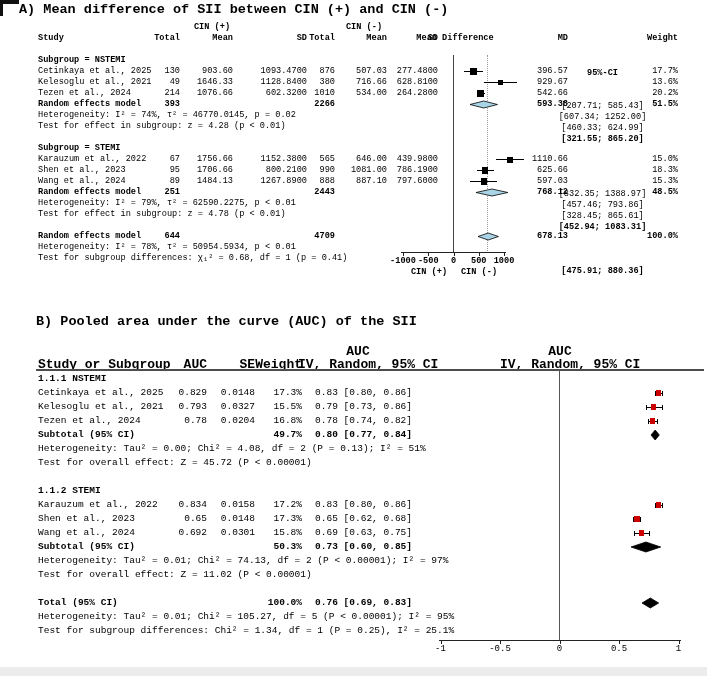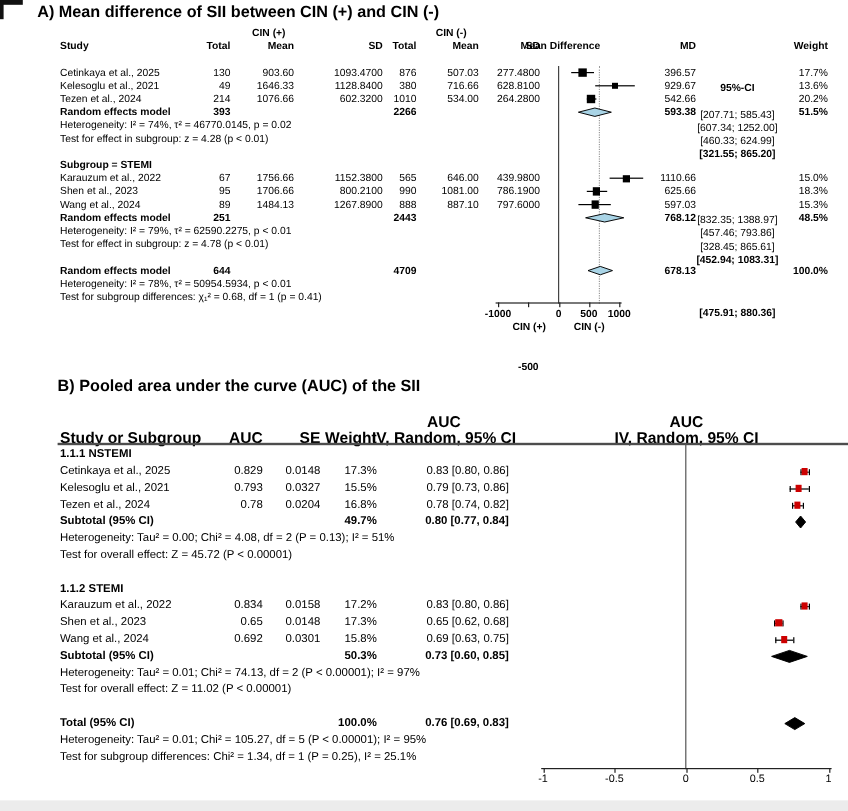--- a/index.html
+++ b/index.html
@@ -1,19 +1,19 @@
 <!DOCTYPE html>
 <html><head>
 <meta charset="utf-8">
 <style>
   html,body{margin:0;padding:0;background:#fff;}
   #page{position:relative;width:707px;height:676px;background:#ffffff;overflow:hidden;
         font-family:"Liberation Sans",sans-serif;color:#000;}
   .ptitle{position:absolute;left:19px;font-weight:bold;font-size:13.5px;white-space:nowrap;}
-  .panel{position:absolute;left:12px;width:565px;}
+  .panel{position:absolute;left:0;width:565px;font-family:Liberation Mono, monospace;}
   #panelA{top:0;height:308px;}
   #panelB{top:308px;height:368px;}
   .heads{position:absolute;left:0;width:707px;}
   .heads span{position:absolute;white-space:nowrap;font-weight:bold;}
   #a-heads{top:22px;height:24px;font-size:8.6px;}
   #b-heads{top:36px;height:26px;font-size:13px;}
   .t0{top:0;} .t1{top:11px;} .bt1{top:13px;}
   
   .a-study{left:38px;width:120px;text-align:left;}
   .a-t1{left:146px;width:34px;text-align:right;}
@@ -95,20 +95,23 @@
       <span class="a-md t1">MD</span>
       <span class="a-ci t1">95%-CI</span>
       <span class="a-w t1">Weight</span>
     </div>
 
     <div class="vline" id="a-zero"></div>
     <div class="vline" id="a-dash"></div>
 
     <div class="rowsbox" id="a-rows">
         <div class="frow ra">
+          <span class="a-study b">Subgroup = NSTEMI</span>
+        </div>
+        <div class="frow ra">
           <span class="a-study">Cetinkaya et al., 2025</span>
           <span class="a-t1">130</span>
           <span class="a-m1">903.60</span>
           <span class="a-s1">1093.4700</span>
           <span class="a-t2">876</span>
           <span class="a-m2">507.03</span>
           <span class="a-s2">277.4800</span>
           <span class="a-md">396.57</span>
           <span class="a-ci">[207.71;  585.43]</span>
           <span class="a-w">17.7%</span>
@@ -243,21 +246,21 @@
         </div>
       </div>
 
     <div class="axisbox" id="a-axis">
       <span class="axsub" id="a-axis-left">CIN (+)</span>
       <span class="axsub" id="a-axis-right">CIN (-)</span>
     <div class="axline" style="left: 401px; width: 105px;"></div>
         <div class="tick" style="left: 403px;"></div>
         <span class="axlab" style="left: 386px;">-1000</span>
         <div class="tick" style="left: 428.25px;"></div>
-        <span class="axlab" style="left: 411.25px; margin-top: 44px;">-500</span>
+        <span class="axlab" style="left: 411.25px;">-500</span>
         <div class="tick" style="left: 453.5px;"></div>
         <span class="axlab" style="left: 436.5px;">0</span>
         <div class="tick" style="left: 478.75px;"></div>
         <span class="axlab" style="left: 461.75px;">500</span>
         <div class="tick" style="left: 504px;"></div>
         <span class="axlab" style="left: 487px;">1000</span>
       </div>
   </div>
 
   <div class="panel" id="panelB">

